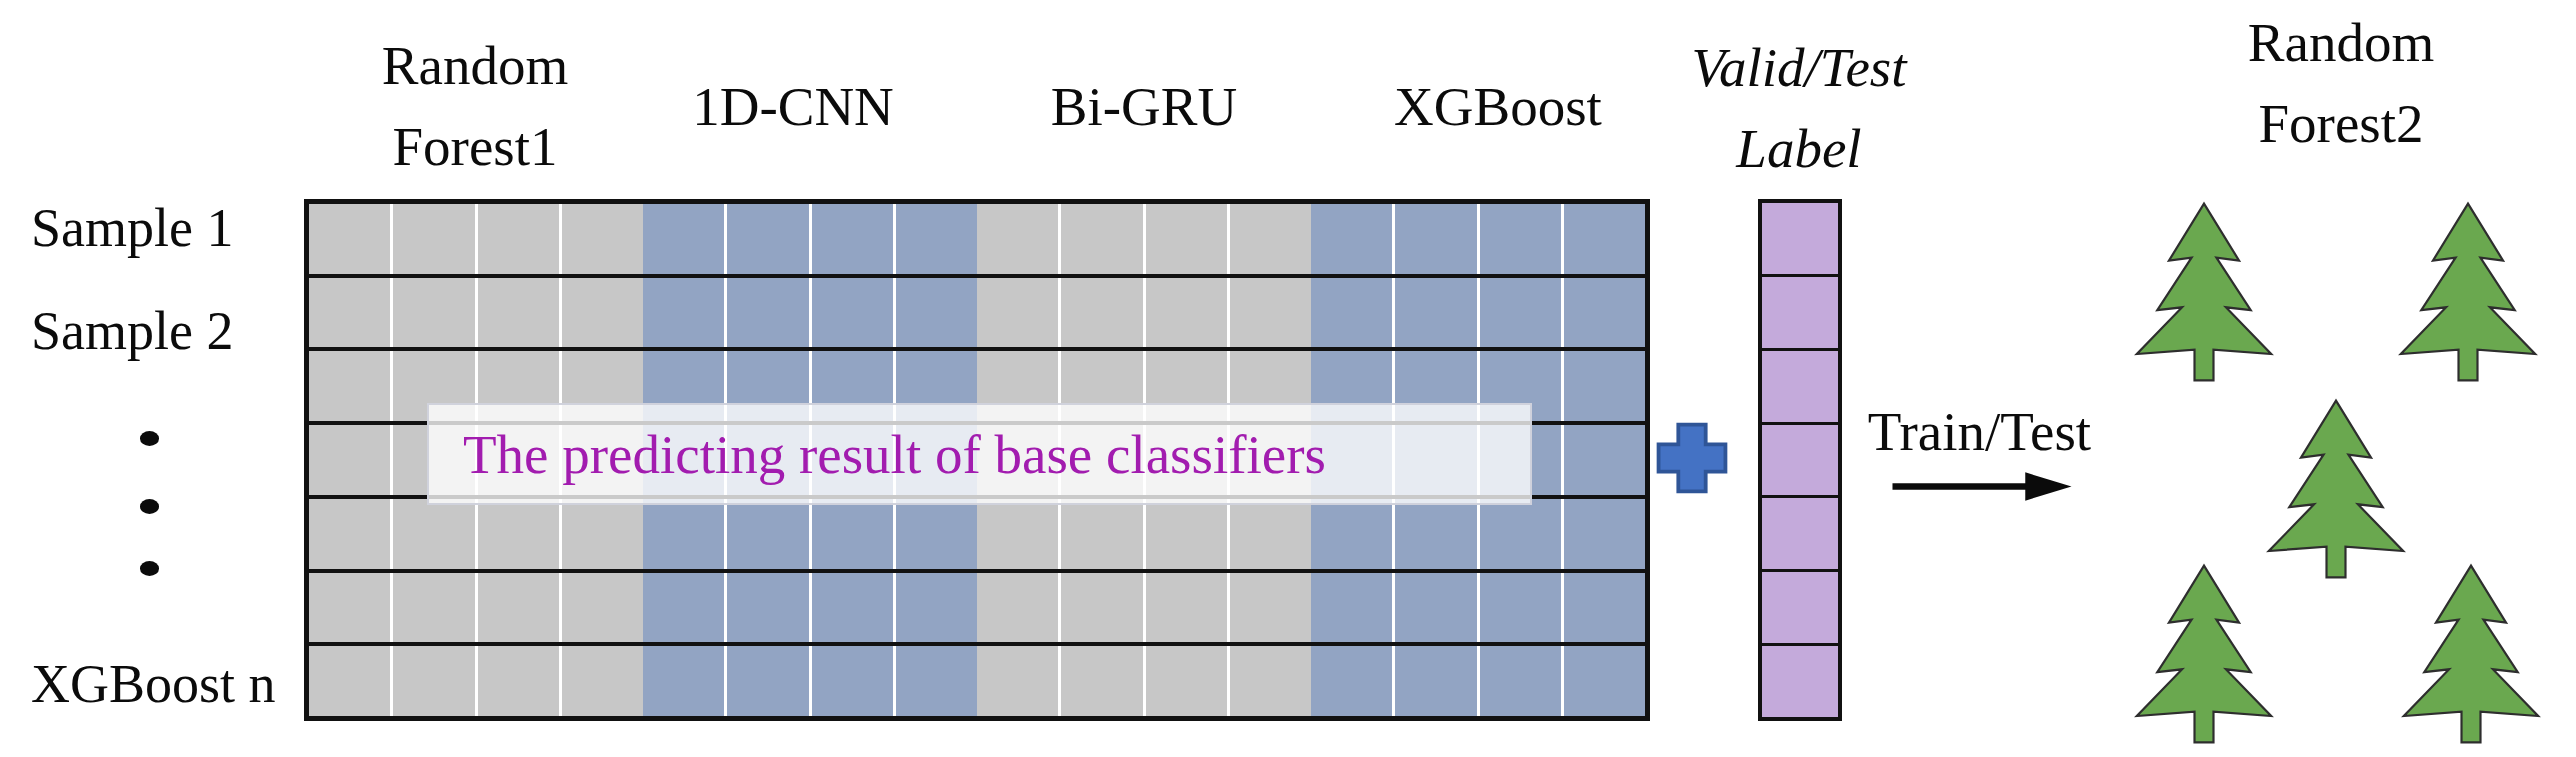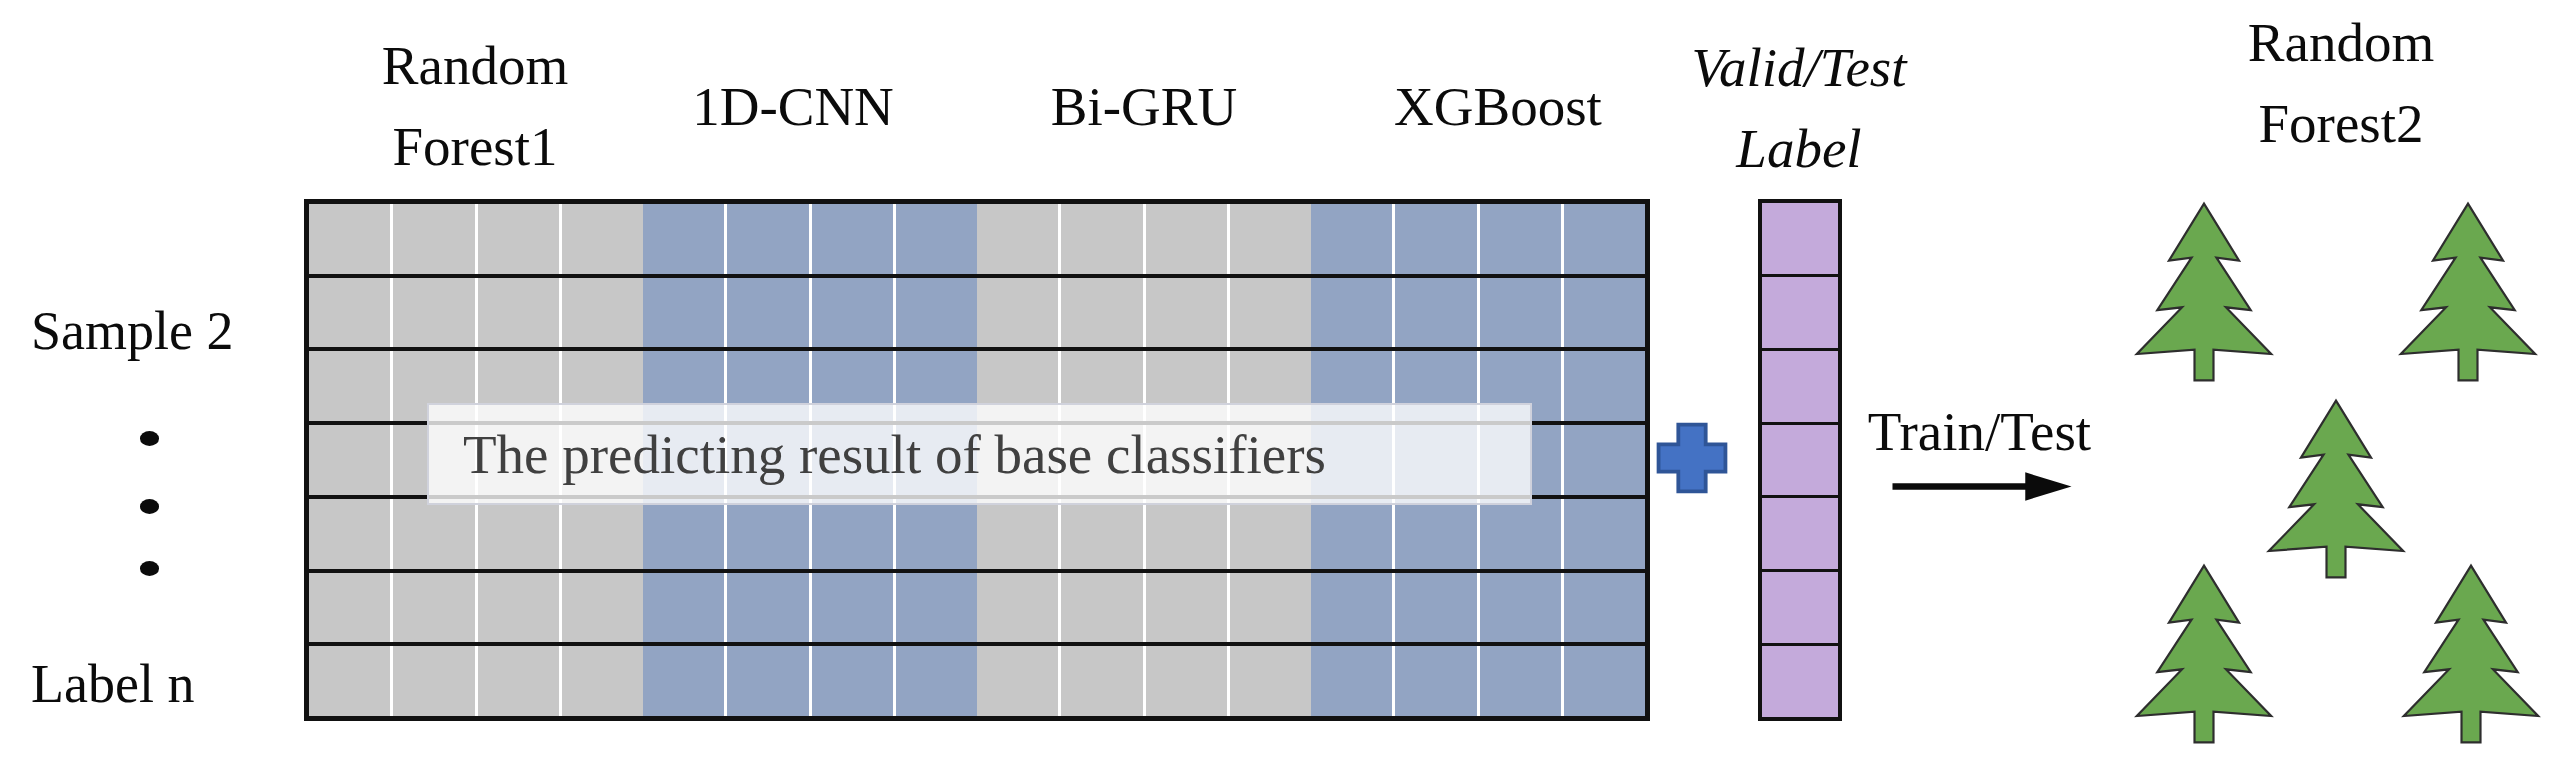--- a/index.html
+++ b/index.html
@@ -55,21 +55,21 @@
   .cell.blue{background:#92a4c3;}
   .cell.group-end,.cell:last-child{border-right:none;}
   
   .overlay{
     position:absolute;left:427px;top:403px;width:1105px;height:102px;
     box-sizing:border-box;
     background:rgba(255,255,255,0.78);
     border:2.2px solid rgba(205,208,218,0.95);
     display:flex;align-items:center;
     padding-left:34px;
-    font-size:55px;white-space:nowrap;color:#404040;
+    font-size:55px;white-space:nowrap;color:#a21caf;
   }
   
   .plus{position:absolute;left:1654px;top:420px;width:76px;height:76px;}
   
   .label-col{
     position:absolute;left:1758px;top:199px;width:84px;height:522px;
     box-sizing:border-box;border:4.5px solid #111111;
     display:flex;flex-direction:column;background:#c4aadb;
   }
   .label-cell{flex:1;border-bottom:3.7px solid #111111;min-height:0;}
@@ -97,22 +97,23 @@
   <div class="heading h-rf1">Random
 Forest1</div>
   <div class="heading h-cnn">1D-CNN</div>
   <div class="heading h-bigru">Bi-GRU</div>
   <div class="heading h-xgb">XGBoost</div>
   <div class="heading h-vtl">Valid/Test
 Label</div>
   <div class="heading h-rf2">Random
 Forest2</div>
 
+  <div class="row-label rl-1">Sample 1</div>
   <div class="row-label rl-2">Sample 2</div>
-  <div class="row-label rl-n">Label n</div>
+  <div class="row-label rl-n">XGBoost n</div>
   <div>
     <div class="dot dot-1"></div>
     <div class="dot dot-2"></div>
     <div class="dot dot-3"></div>
   </div>
 
   <div class="grid">
       <div class="grid-row">
         <div class="cell"></div>
         <div class="cell"></div>

